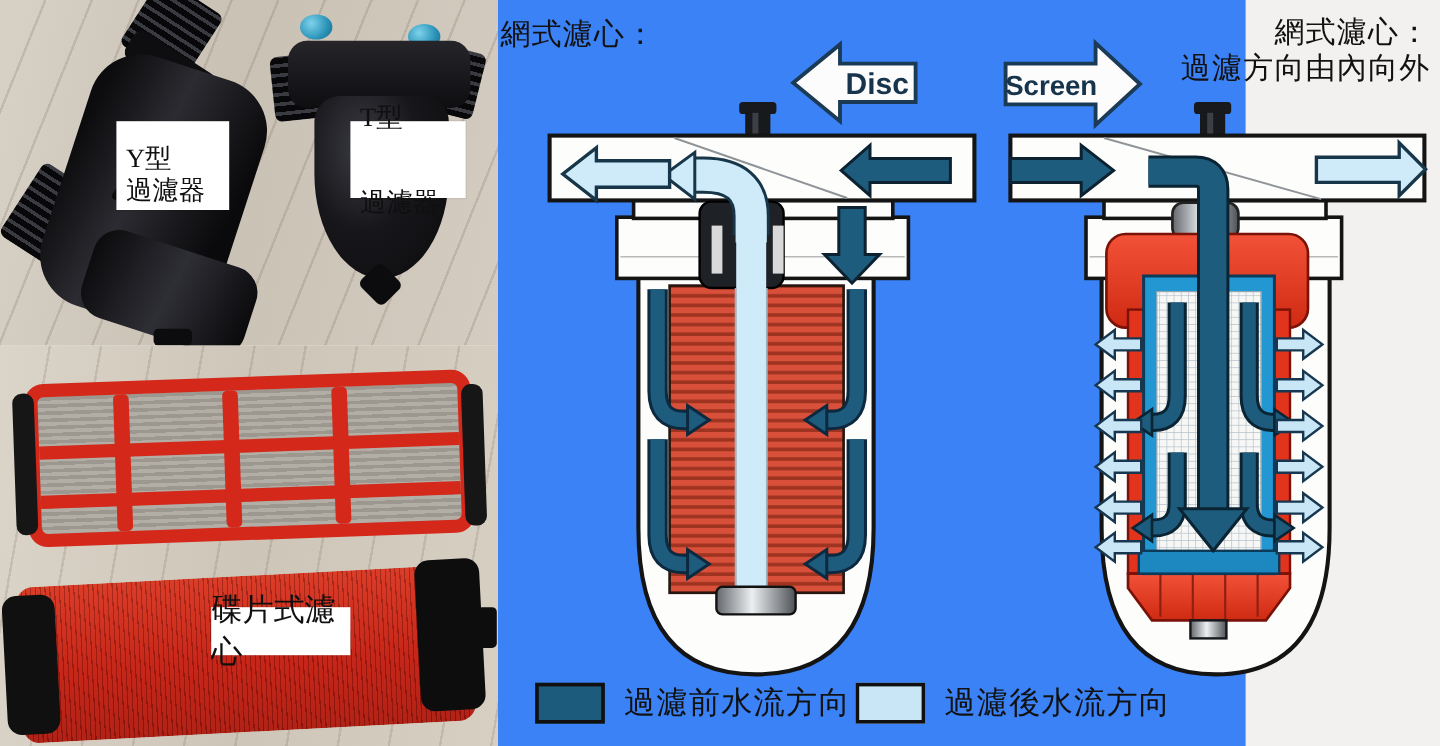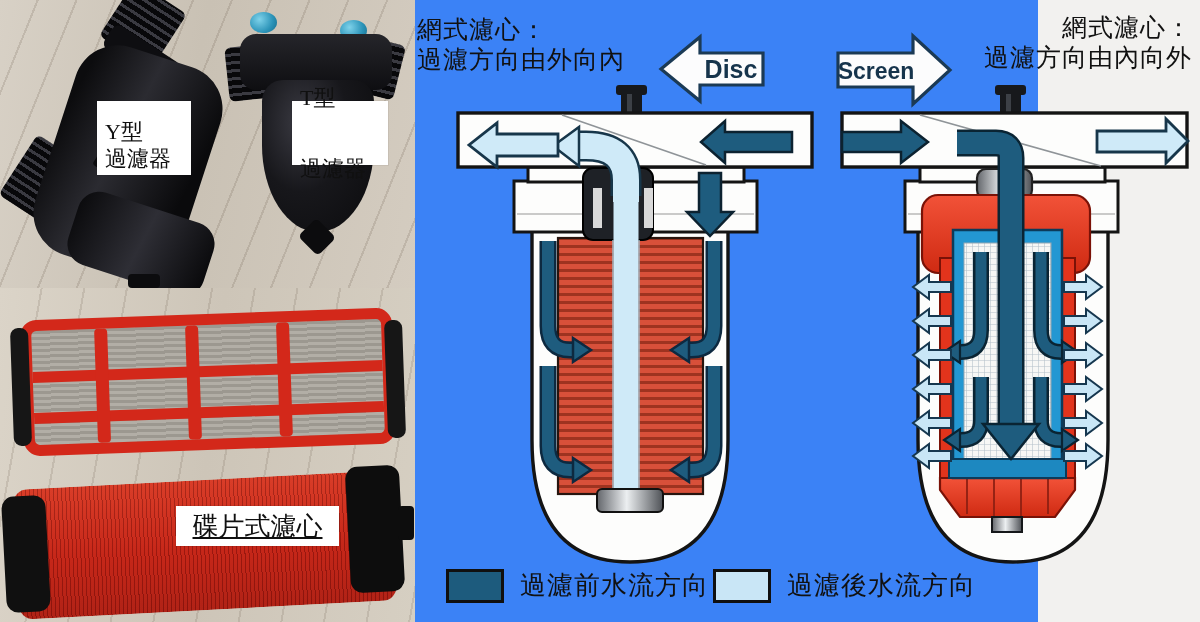--- a/index.html
+++ b/index.html
@@ -88,21 +88,21 @@
     <div class="shape" style="left:12px;top:40px;width:18px;height:118px;background:#161616;border-radius:8px;transform:rotate(-2deg);"></div>
     <div class="shape" style="left:386px;top:32px;width:18px;height:118px;background:#161616;border-radius:8px;transform:rotate(-2deg);"></div>
 
     <div class="shape" style="left:16px;top:192px;width:378px;height:130px;transform:rotate(-3deg);border-radius:14px;
                 background:repeating-linear-gradient(90deg,rgba(60,0,0,.28) 0 1px,rgba(255,90,60,.10) 1px 4px),
                            linear-gradient(180deg,#d63a26 0%,#c02115 55%,#a81c12 100%);"></div>
     <div class="shape" style="left:4px;top:208px;width:44px;height:116px;background:#101010;border-radius:12px;transform:rotate(-3deg);"></div>
     <div class="shape" style="left:348px;top:178px;width:54px;height:126px;background:#0d0d0d;border-radius:12px;transform:rotate(-3deg);"></div>
     <div class="shape" style="left:398px;top:218px;width:16px;height:34px;background:#0d0d0d;border-radius:4px;"></div>
 
-    <div class="label-box" style="left:176px;top:218px;width:163px;height:40px;font-size:26px;align-items:center;text-decoration:underline;">
+    <div class="label-box" style="left:176px;top:218px;width:116px;height:40px;font-size:26px;align-items:center;">
       <span>碟片式濾心</span>
     </div>
   </div>
 
   <div id="diagram-panel">
     <svg id="diagram-svg" width="785" height="622" viewBox="415 0 785 622">
       <defs>
         <pattern id="discStripes" width="10" height="8" patternUnits="userSpaceOnUse">
           <rect width="10" height="8" fill="#d8503a"></rect>
           <rect y="5" width="10" height="3" fill="#9e3320"></rect>
@@ -244,21 +244,20 @@
       </g>
       <g>
         <polygon points="838,53 913,53 913,36 950,70 913,104 913,87 838,87" fill="#fcfcfd" stroke="#1b3a55" stroke-width="3.2"></polygon>
         <text class="arrow-label-text" x="876" y="79" font-size="23" text-anchor="middle">Screen</text>
       </g>
     </svg>
   </div>
 
   <div class="heading" id="heading-disc">
     <div>網式濾心：</div>
-    <div>過濾方向由外向內</div>
   </div>
   <div class="heading" id="heading-screen">
     <div>網式濾心：</div>
     <div>過濾方向由內向外</div>
   </div>
 
   <div class="legend-item" id="legend-before">
     <div class="swatch" style="background: rgb(29, 91, 125);"></div>
     <div class="legend-text">過濾前水流方向</div>
   </div>

